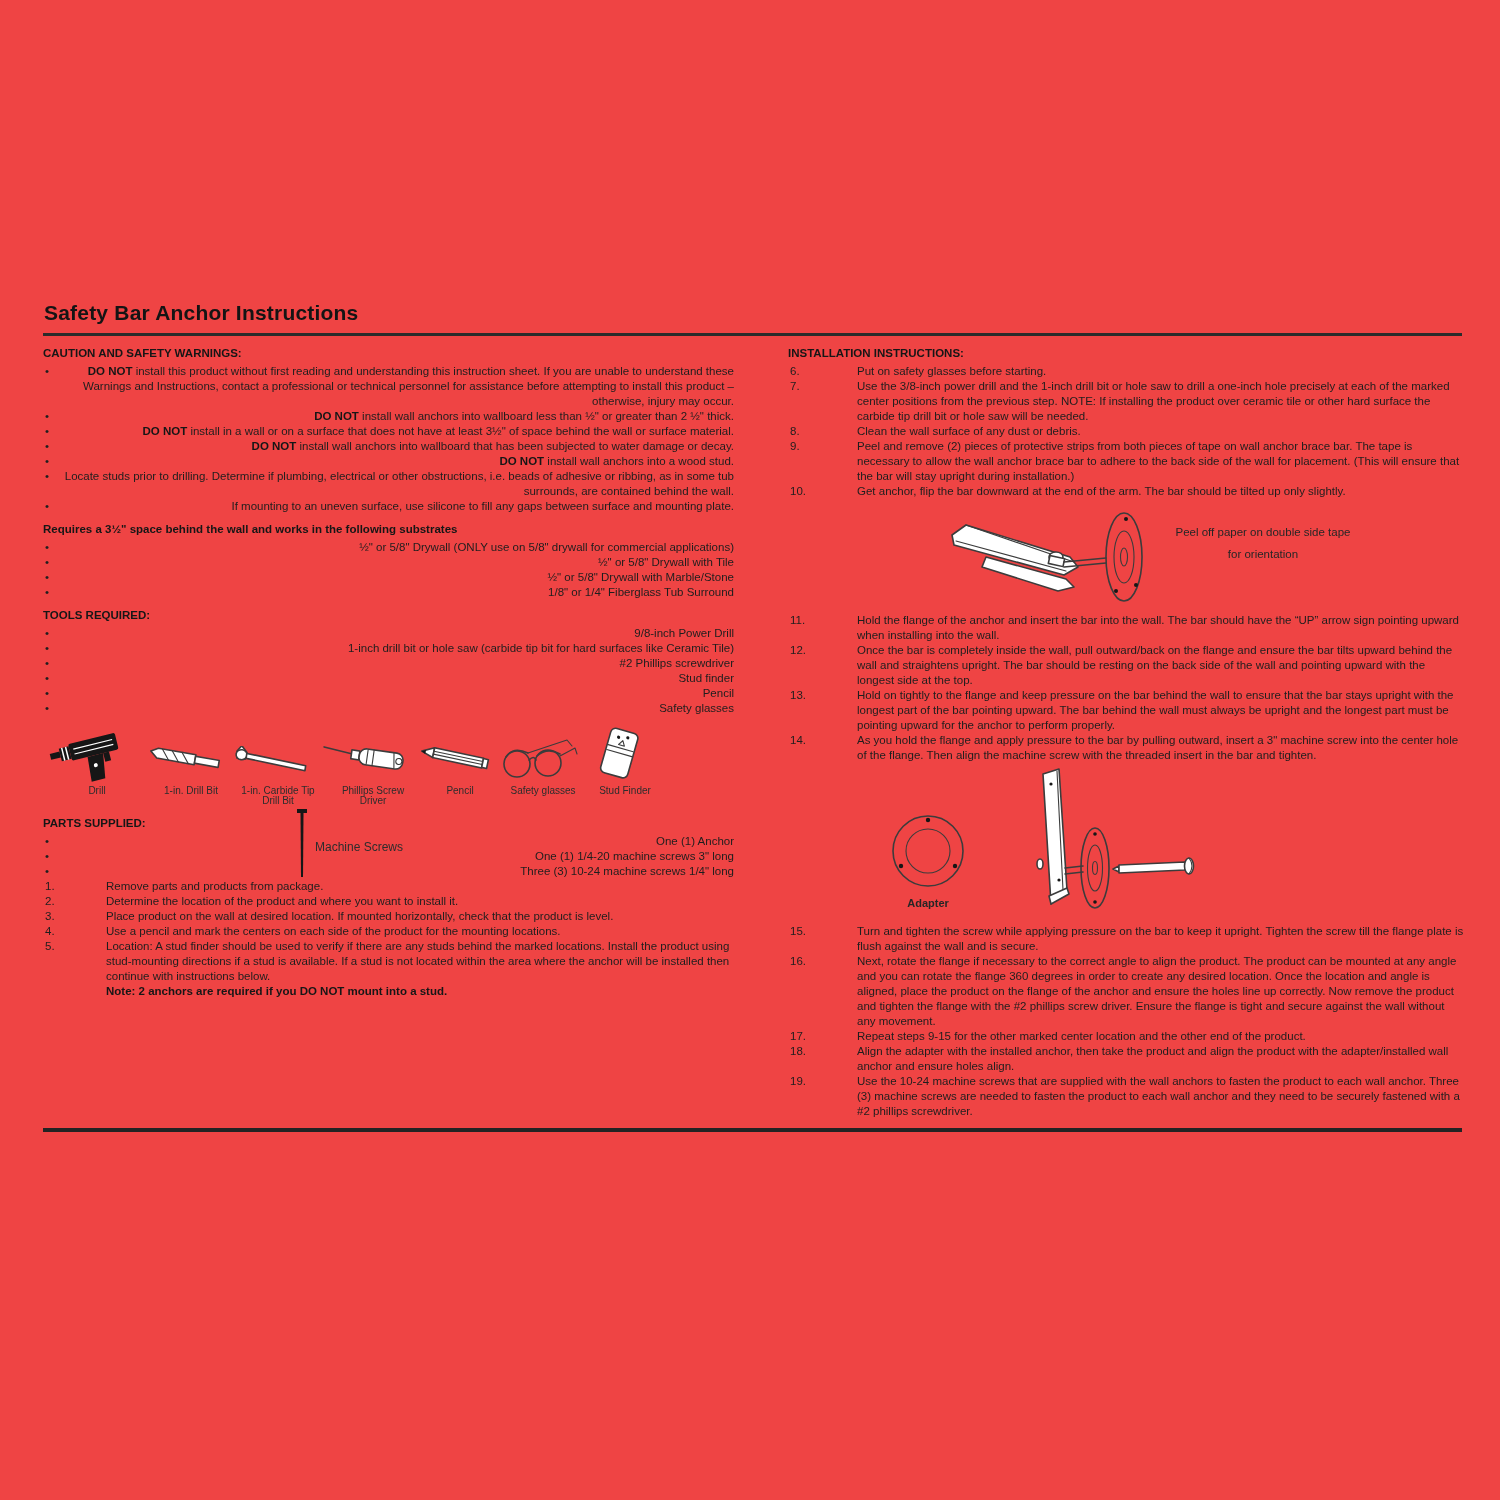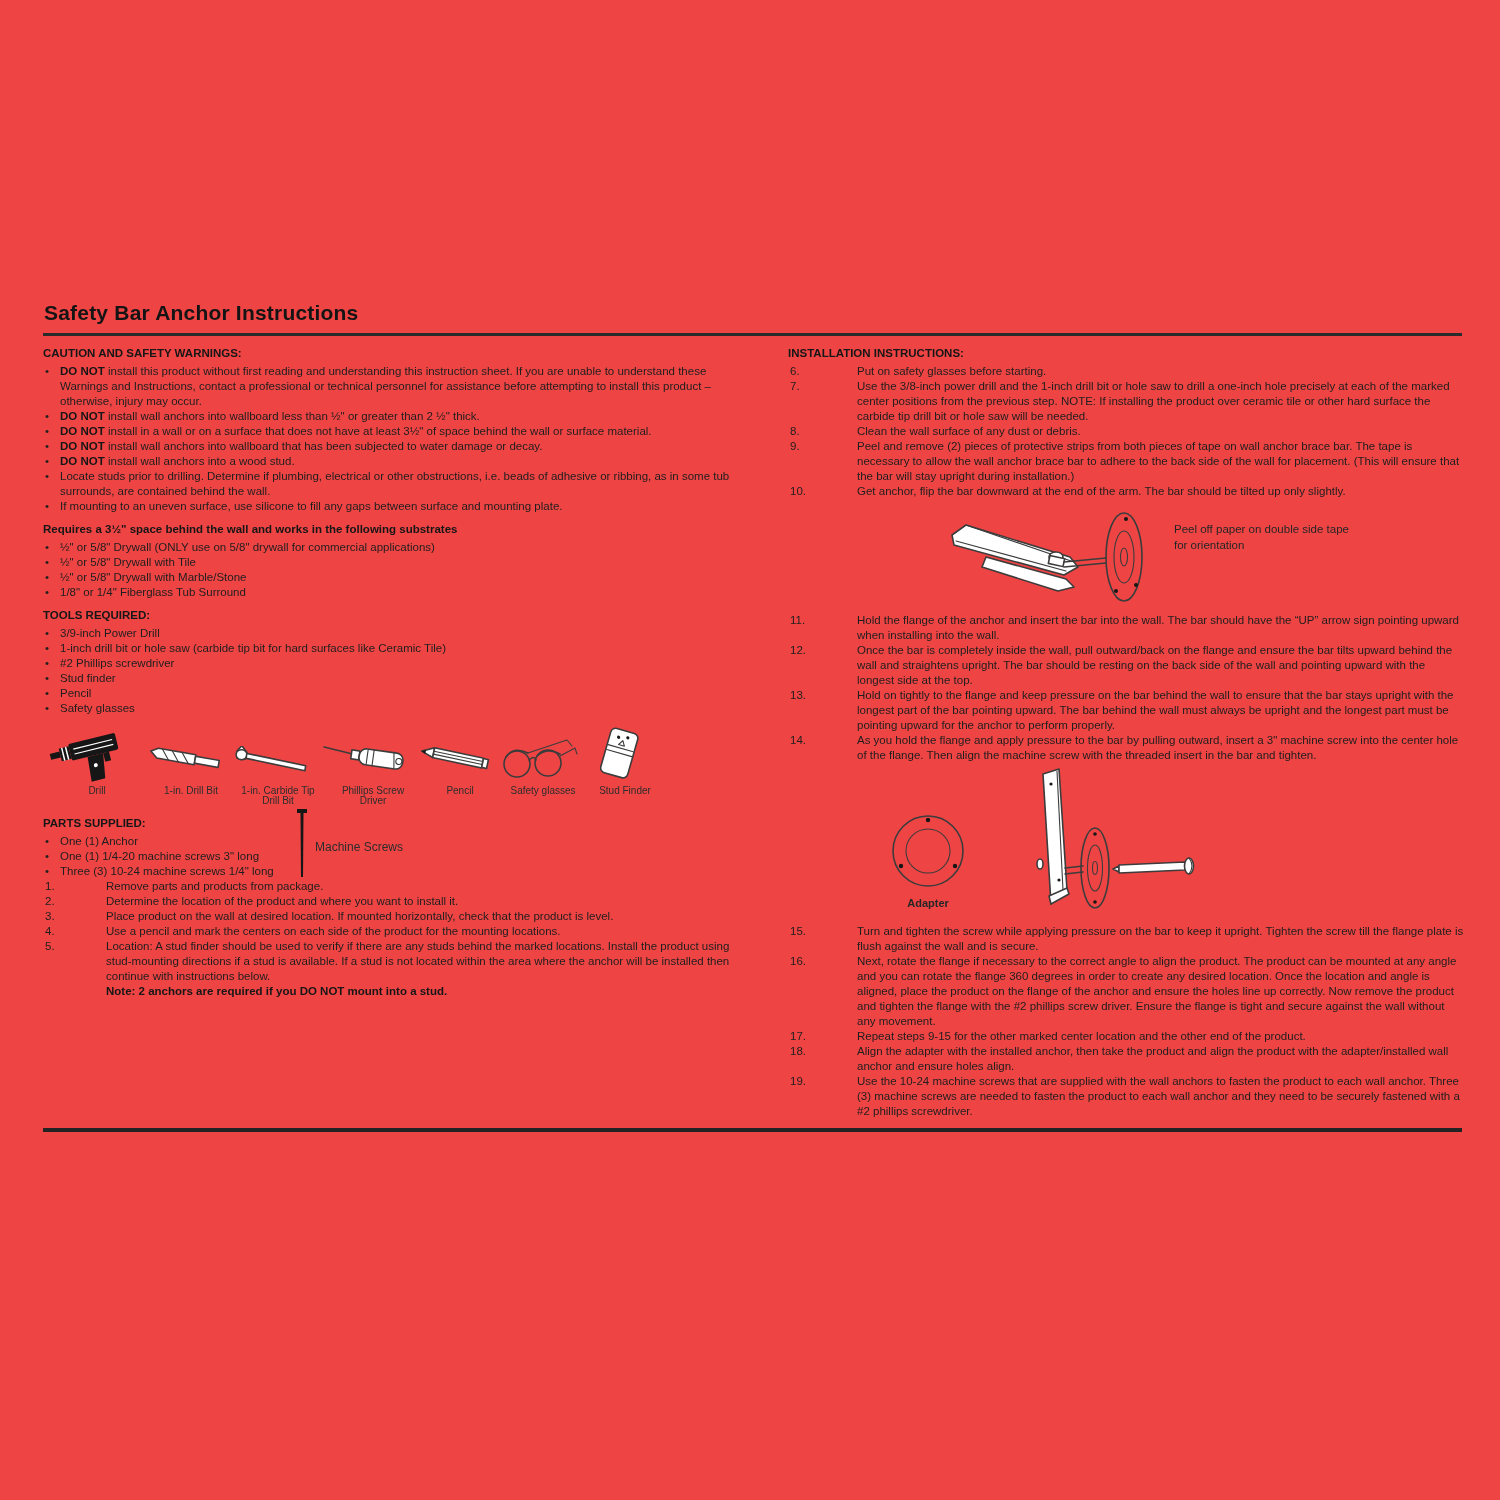--- a/index.html
+++ b/index.html
@@ -15,42 +15,42 @@
   .rule-top{top:333px;height:3px;}
   .rule-bottom{top:1128px;height:4px;background:#232323;}
   .col{position:absolute;top:346px;font-size:11.5px;line-height:15px;}
   .col-left{left:43px;width:691px;}
   .col-right{left:788px;width:676px;}
   .sec-heading{font-weight:bold;margin:0 0 3px 0;color:#161616;}
   .mt8{margin-top:8px;} .mt20{margin-top:20px;}
   
   .blist .item{display:flex;margin:0;}
   .blist .bullet{flex:none;width:15px;padding-left:2px;}
-  .blist .txt{flex:1;}
+  .blist .txt{flex:1;text-align:right;}
   
   .nlist .item{display:flex;margin:0;}
   .nlist .num{flex:none;}
   .nlist-left .num{width:24px;padding-left:2px;}
   .nlist-right .num{width:30px;padding-left:2px;}
   .nlist .txt{flex:1;padding-left:37px;}
   .note{display:block;font-weight:bold;}
   b{color:#161616;}
   
   .tools-fig{position:relative;height:84px;margin-top:8px;}
   .tool{position:absolute;top:0;height:84px;text-align:center;}
   .tool svg{position:absolute;left:50%;transform:translateX(-50%);}
   .tool .lbl{position:absolute;top:62px;left:12px;right:0;font-size:10px;line-height:10px;color:#2d2d2d;}
   
   .parts-wrap{position:relative;}
   .screw-fig{position:absolute;left:252px;top:-8px;}
   .screw-lbl{position:absolute;left:272px;top:24px;font-size:12px;color:#2d2d2d;white-space:nowrap;}
   
   .fig1{position:relative;height:104px;margin:6px 0 4px 0;}
   .fig1 svg{position:absolute;left:158px;top:0;}
-  .fig1-lbl{position:absolute;left:386px;top:16px;width:178px;font-size:11.5px;line-height:16px;color:#262626;}
+  .fig1-lbl{position:absolute;left:386px;top:16px;width:178px;font-size:11.5px;line-height:22px;color:#262626;text-align:center;}
   .fig2{position:relative;height:150px;margin:5px 0 6px 0;font-weight:bold;}
   .fig2 .adapter-svg{position:absolute;left:97px;top:40px;}
   .fig2-lbl{position:absolute;left:97px;top:128px;width:86px;text-align:center;font-size:11px;color:#262626;}
   .fig2 .assembly-svg{position:absolute;left:225px;top:0;}
   .ink{stroke:#3c3c3c;fill:none;stroke-width:1.6;stroke-linejoin:round;stroke-linecap:round;}
   .ink-thin{stroke:#3c3c3c;fill:none;stroke-width:1.1;stroke-linejoin:round;stroke-linecap:round;}
   .ink-fill{stroke:#3c3c3c;fill:#ffffff;stroke-width:1.6;stroke-linejoin:round;}
   .solid{fill:#161616;stroke:none;}
 </style>
 </head>
@@ -124,21 +124,21 @@
           <span class="bullet">•</span>
           <span class="txt"><span>1/8" or 1/4" Fiberglass Tub Surround</span></span>
         </div>
       </div>
 
     <div class="sec-heading mt8">TOOLS REQUIRED:</div>
     <div class="blist">
 
         <div class="item">
           <span class="bullet">•</span>
-          <span class="txt"><span>3/9-inch Power Drill</span></span>
+          <span class="txt"><span>9/8-inch Power Drill</span></span>
         </div>
 
         <div class="item">
           <span class="bullet">•</span>
           <span class="txt"><span>1-inch drill bit or hole saw (carbide tip bit for hard surfaces like Ceramic Tile)</span></span>
         </div>
 
         <div class="item">
           <span class="bullet">•</span>
           <span class="txt"><span>#2 Phillips screwdriver</span></span>

